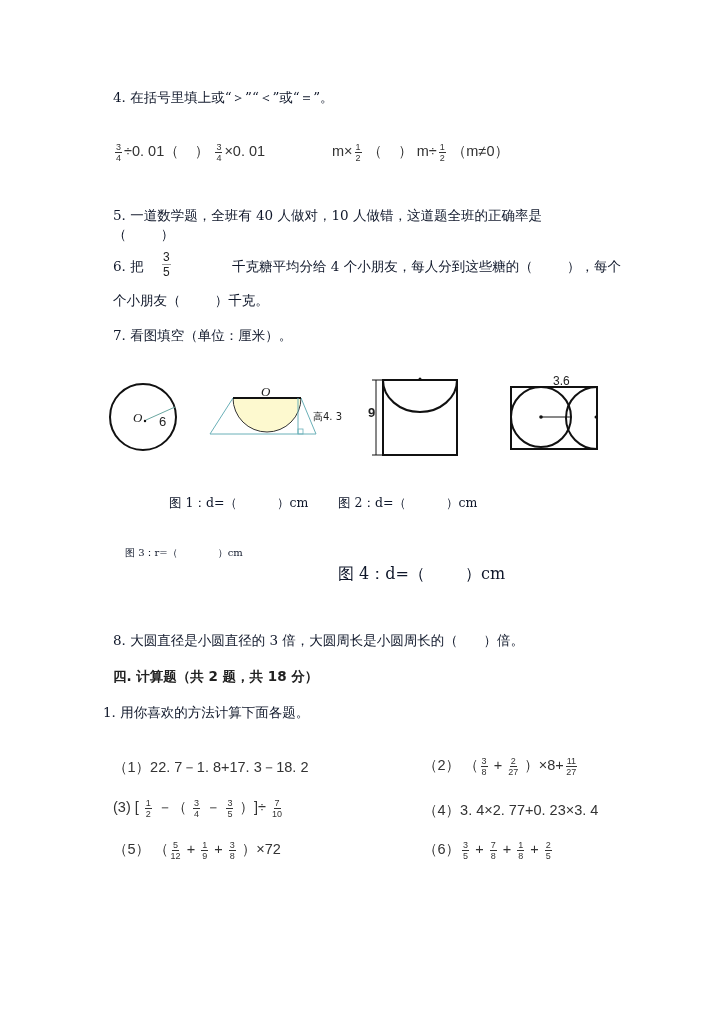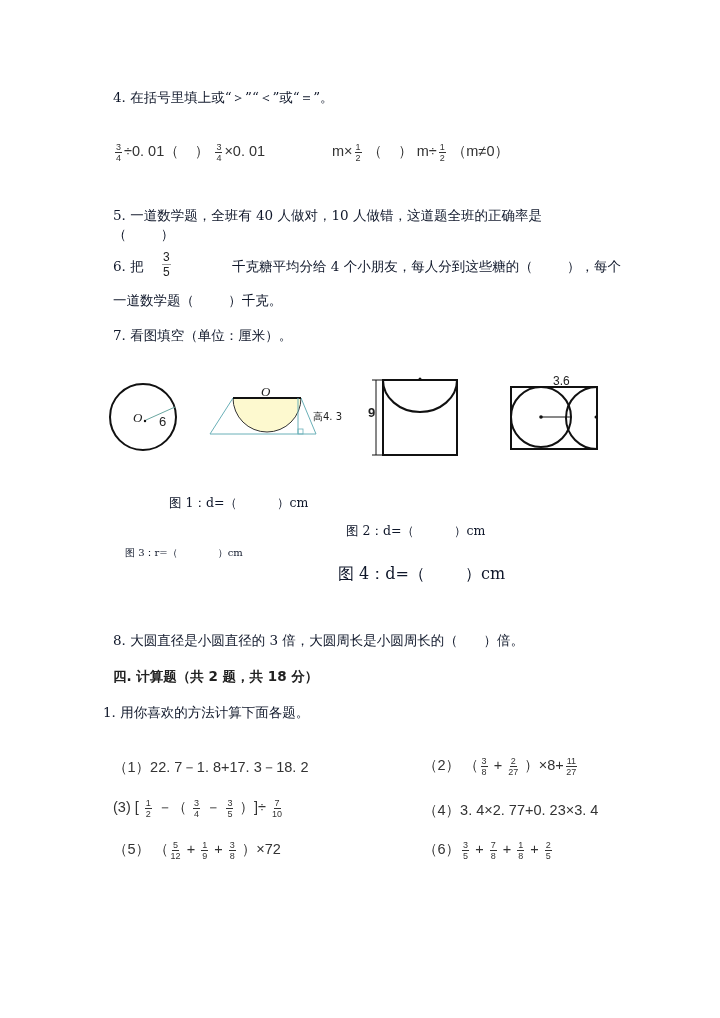--- a/index.html
+++ b/index.html
@@ -46,21 +46,21 @@
 <div class="ab txt" style="left:113px;top:226px;white-space:pre;">（        ）</div>
 
 <div class="ab txt" style="left:113px;top:258px;">6. 把</div>
 <div class="ab" style="left:160px;top:250px;">
   <span class="frac big">
       <span class="n" style="border-bottom-color:#999;">3</span>
       <span>5</span>
     </span>
 </div>
 <div class="ab txt" style="left:193px;top:258px;white-space:pre;margin-left:39px;">千克糖平均分给 4 个小朋友，每人分到这些糖的（        ），每个</div>
-<div class="ab txt" style="left:113px;top:292px;white-space:pre;">一道数学题（        ）千克。</div>
+<div class="ab txt" style="left:113px;top:292px;white-space:pre;">个小朋友（        ）千克。</div>
 
 <div class="ab txt" style="left:113px;top:327px;">7. 看图填空（单位：厘米）。</div>
 
 <svg style="left:100px;top:370px;" width="90" height="95">
   <circle cx="43" cy="47" r="33" fill="none" stroke="#111" stroke-width="2"></circle>
   <line x1="46" y1="50" x2="75" y2="37" stroke="#6aa6a0" stroke-width="1"></line>
   <circle cx="45" cy="51" r="1.2" fill="#111"></circle>
 </svg>
 <div class="ab" style="left:133px;top:410px;font-style:italic;font-size:13px;font-family:'Liberation Serif',serif;">O</div>
 <div class="ab" style="left:159px;top:414px;font-size:13px;font-family:'Liberation Sans',sans-serif;">6</div>
@@ -91,21 +91,21 @@
   <path d="M97,17 A30,30 0 0 0 97,79" fill="none" stroke="#111" stroke-width="2"></path>
   <line x1="41" y1="47" x2="70" y2="47" stroke="#111" stroke-width="1"></line>
   <circle cx="41" cy="47" r="1.8" fill="#111"></circle>
   <circle cx="96" cy="47" r="1.5" fill="#111"></circle>
 </svg>
 <div class="ab" style="left:553px;top:374px;font-size:12px;font-family:'Liberation Sans',sans-serif;">3.6</div>
 
 <div class="ab txt" style="left:125px;top:495px;font-size:12.5px;margin-left:44px;">
   <span>图 1：</span><span>d=（</span><span style="display:inline-block;width:40px;"></span><span>）cm</span>
 </div>
-<div class="ab txt" style="left:346px;top:495px;font-size:12.5px;margin-top:28px;">
+<div class="ab txt" style="left:338px;top:495px;font-size:12.5px;">
   <span>图 2：</span><span>d=（</span><span style="display:inline-block;width:40px;"></span><span>）cm</span>
 </div>
 <div class="ab txt" style="left:125px;top:546px;font-size:10px;">
   <span>图 3：</span><span>r=（</span><span style="display:inline-block;width:40px;"></span><span>）cm</span>
 </div>
 <div class="ab txt" style="left:338px;top:564px;font-size:16px;">
   <span>图 4：</span><span>d=（</span><span style="display:inline-block;width:40px;"></span><span>）cm</span>
 </div>
 
 <div class="ab txt" style="left:113px;top:632px;white-space:pre;">8. 大圆直径是小圆直径的 3 倍，大圆周长是小圆周长的（      ）倍。</div>

